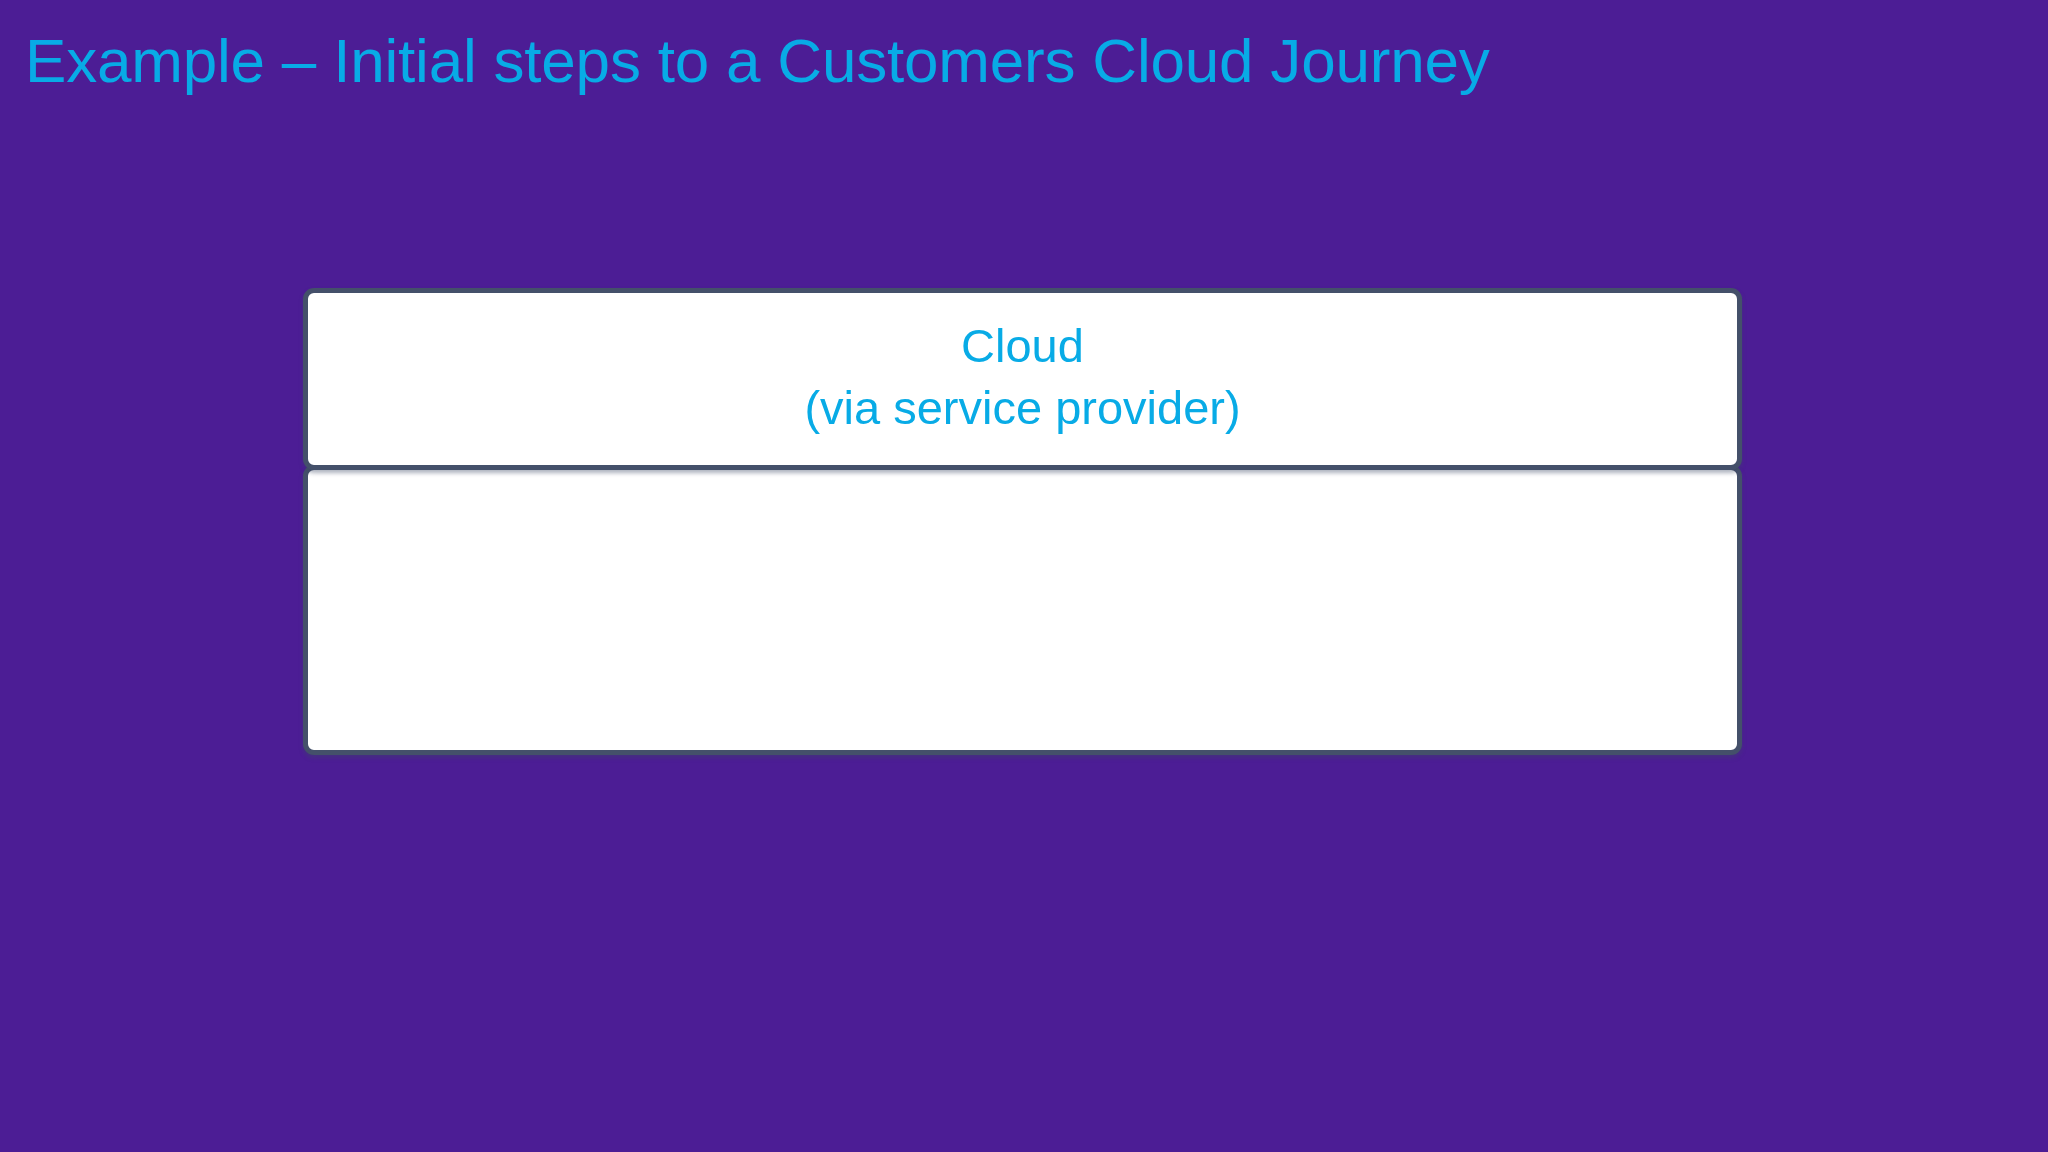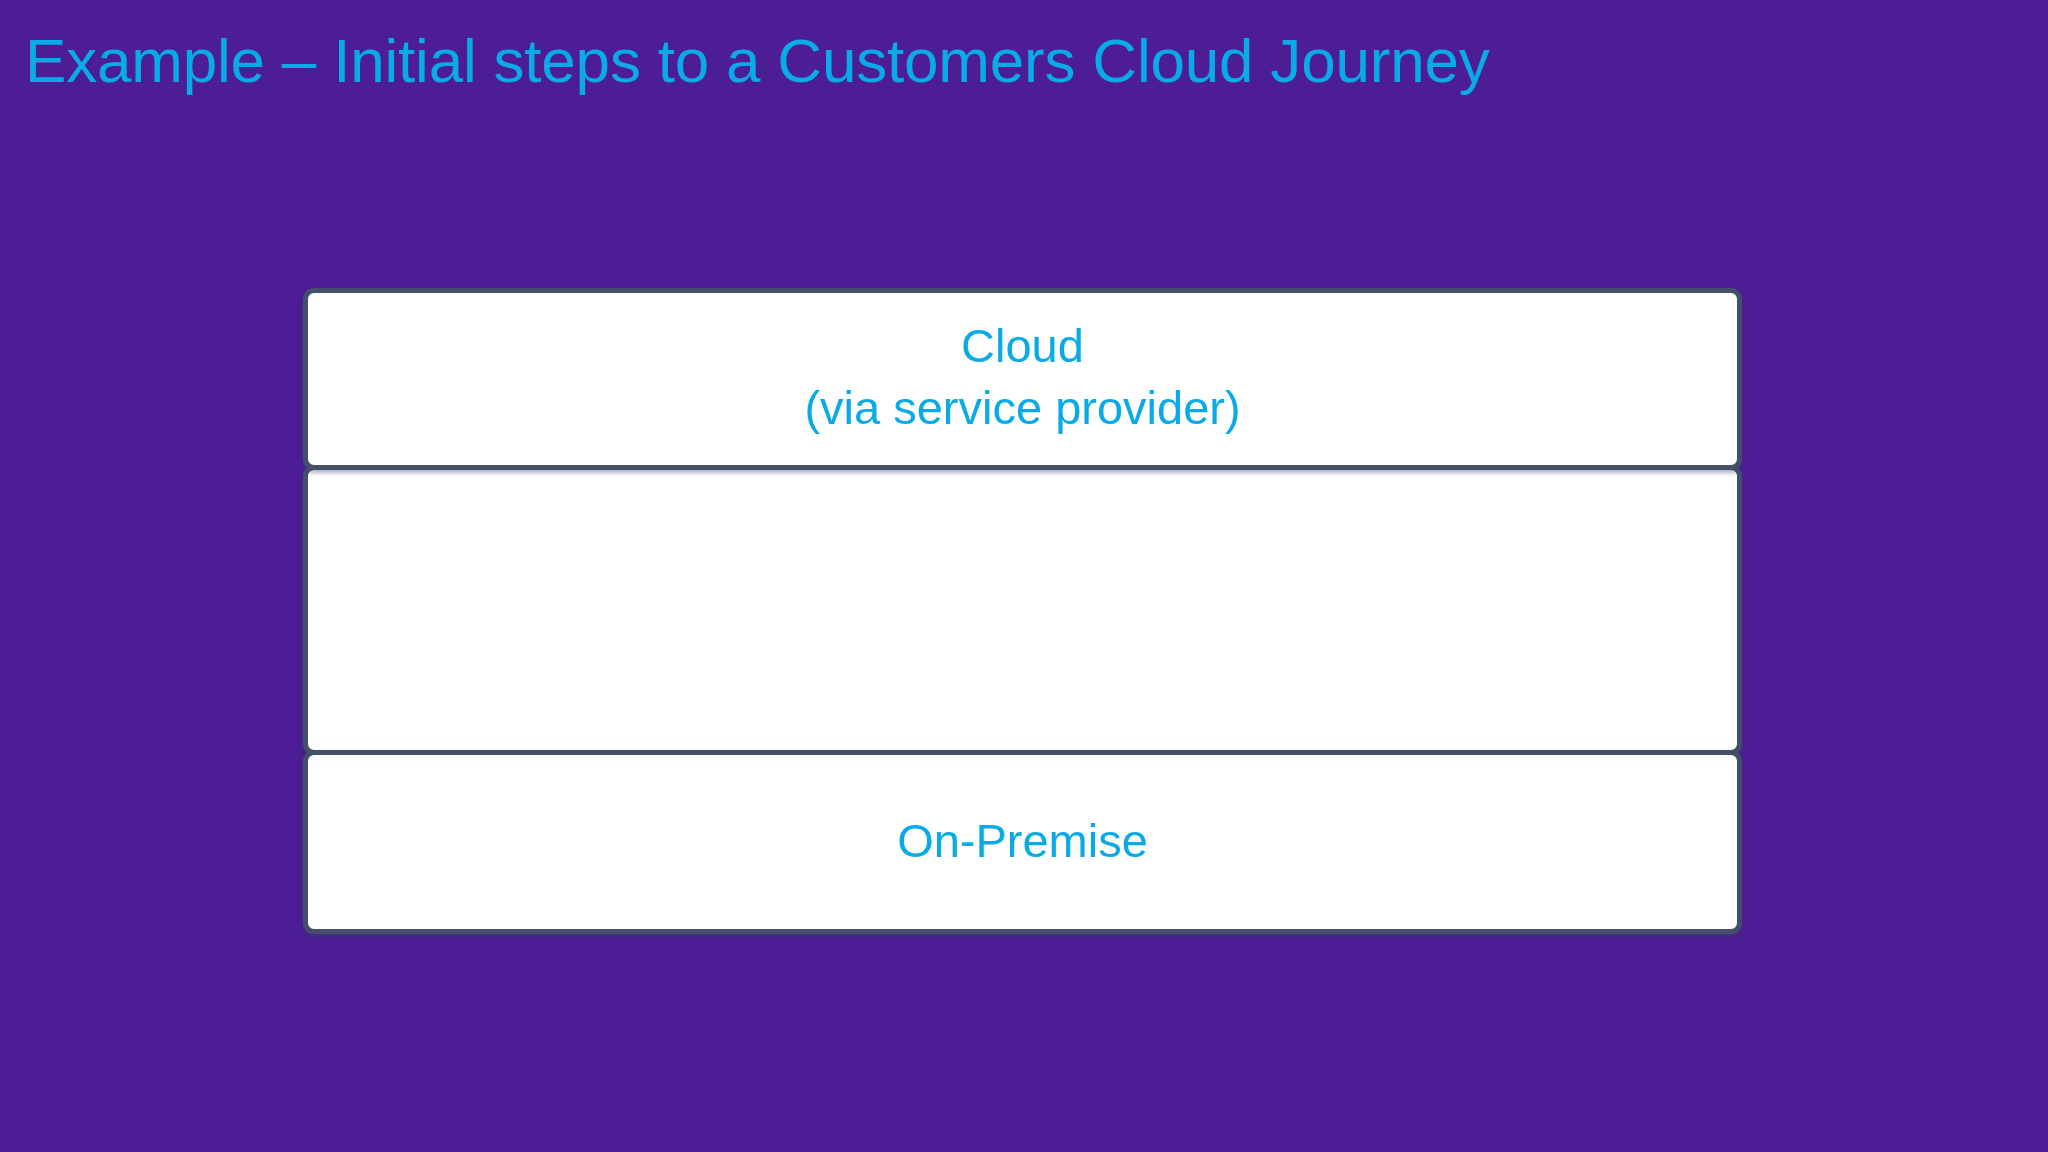--- a/index.html
+++ b/index.html
@@ -106,19 +106,16 @@
 
     <div class="layer-box" id="layer-box-cloud">
       <div class="layer-label">Cloud
 (via service provider)</div>
     </div>
 
     <div class="layer-box" id="layer-box-middle">
       <div class="layer-label"></div>
     </div>
 
-    <div class="layer-box" id="layer-box-onpremise">
-      <div class="layer-label">On-Premise</div>
-    </div>
 
   </div>
 
 </div>
 
 </body></html>

